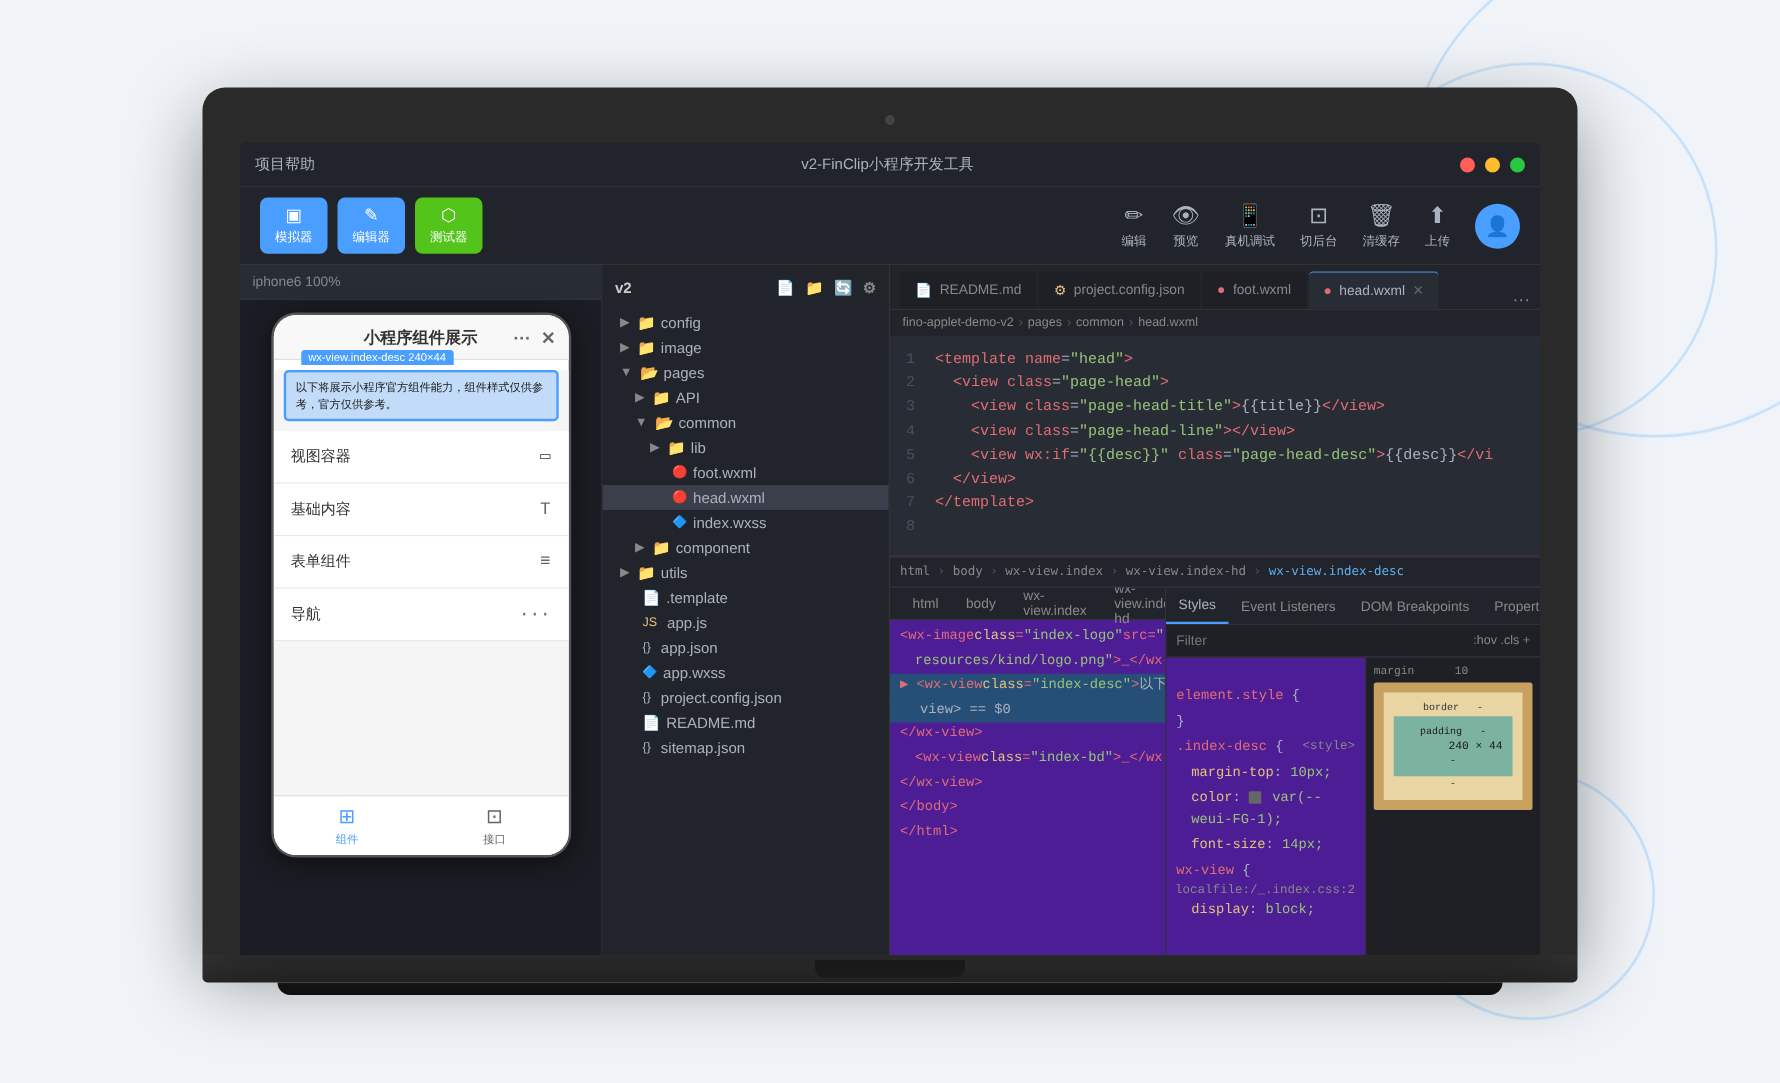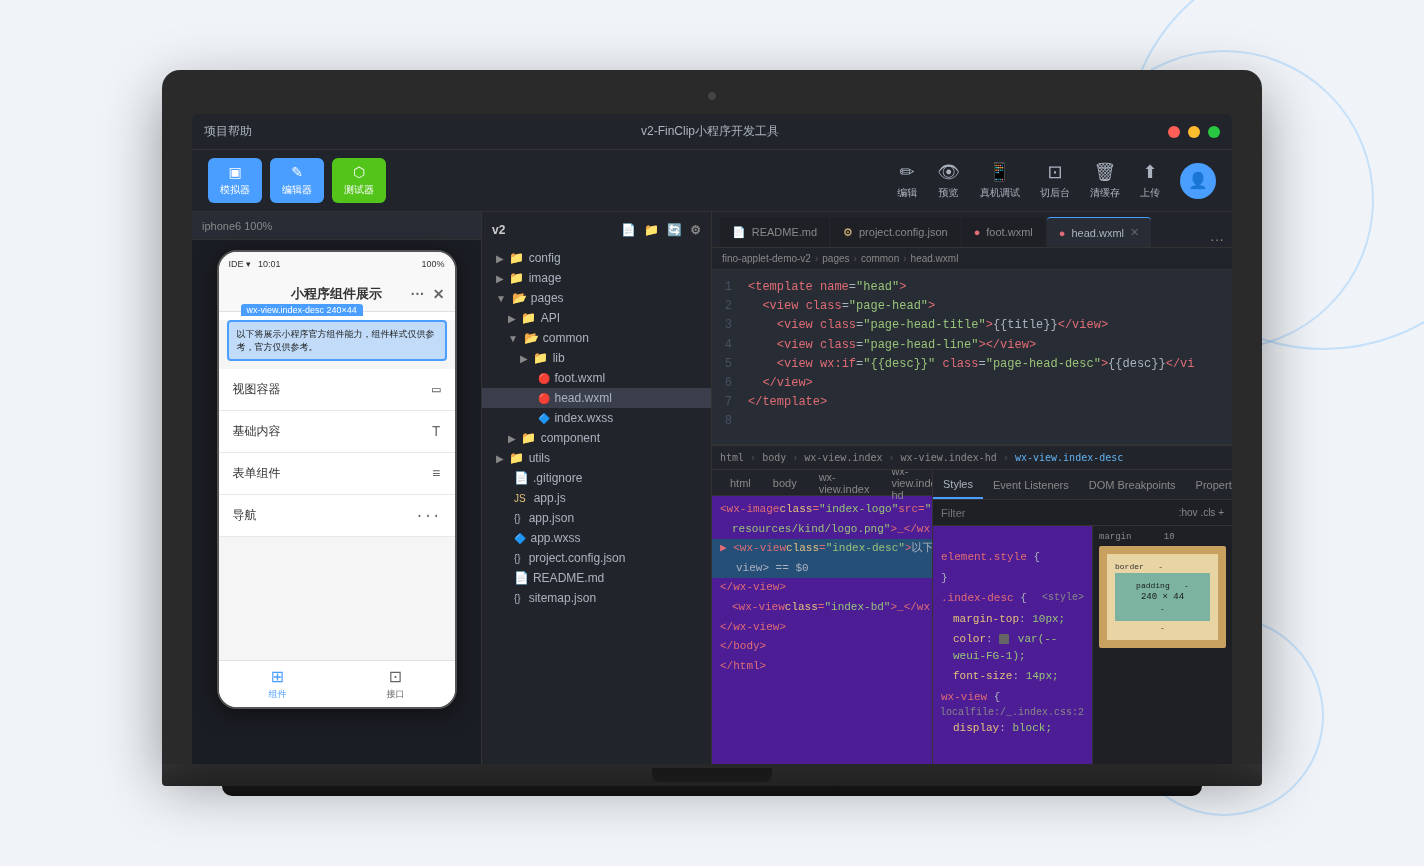--- a/index.html
+++ b/index.html
@@ -613,21 +613,21 @@
       padding: 8px;
     }
     .box-model-inner {
       background: #7bb3a0;
       padding: 8px;
       text-align: center;
     }
     .box-model-text {
       font-size: 9px;
       color: #1a1a1a;
-      text-align: center;
+      text-align: right;
     }
 
     .bottom-tabs {
       height: 26px;
       background: #21252b;
       display: flex;
       align-items: center;
       padding: 0 8px;
       gap: 2px;
       border-bottom: 1px solid #333;
@@ -735,27 +735,20 @@
 
           <div class="simulator-panel">
             <div class="sim-topbar">
               <span>
                 <span>iphone6</span>&nbsp;<span>100%</span>
               </span>
             </div>
             <div class="sim-device-screen">
               <div class="phone-frame">
 
-                <div class="phone-statusbar">
-                  <span>
-                    <span>IDE</span> ▾ &nbsp;
-                    <span>10:01</span>
-                  </span>
-                  <span>100%</span>
-                </div>
 
                 <div class="phone-appbar">
                   <span>小程序组件展示</span>
                   <div class="phone-appbar-actions">
                     <span>···</span>
                     <span>✕</span>
                   </div>
                 </div>
 
                 <div class="phone-content">
@@ -861,21 +854,21 @@
               <span>component</span>
             </div>
             <div class="tree-item indent-1">
               <span class="chevron">▶</span>
               <span class="folder-icon">📁</span>
               <span>utils</span>
             </div>
             <div class="tree-item indent-1">
               <span style="width:14px;display:inline-block"></span>
               <span>📄</span>
-              <span>.gitignore</span>
+              <span>.template</span>
             </div>
             <div class="tree-item indent-1">
               <span style="width:14px;display:inline-block"></span>
               <span class="file-icon-js">JS</span>
               <span style="margin-left:4px">app.js</span>
             </div>
             <div class="tree-item indent-1">
               <span style="width:14px;display:inline-block"></span>
               <span class="file-icon-json">{}</span>
               <span style="margin-left:4px">app.json</span>
@@ -1083,21 +1076,21 @@
                           <span class="css-source">localfile:/_.index.css:2</span>
                         </div>
                         <div class="css-rule" style="padding-left:20px;">
                           <span class="css-prop">display</span><span class="css-brace">: </span><span class="css-val-text">block;</span>
                         </div>
                       </div>
 
                       <div class="box-model">
                         <div class="box-model-label">margin &nbsp;&nbsp;&nbsp;&nbsp; <span>10</span></div>
                         <div class="box-model-visual">
-                          <div style="font-size:8px;color:#333;margin-bottom:2px">border &nbsp; -</div>
+                          <div style="font-size:8px;color:#333;text-align:center;margin-bottom:2px">border &nbsp; -</div>
                           <div class="box-model-inner">
                             <div style="font-size:8px;color:#1a1a1a;text-align:center;margin-bottom:2px">padding &nbsp; -</div>
                             <div class="box-model-text">240 × 44</div>
                             <div style="font-size:8px;color:#1a1a1a;text-align:center;margin-top:2px">-</div>
                           </div>
                           <div style="font-size:8px;color:#333;text-align:center;margin-top:2px">-</div>
                         </div>
                       </div>
                     </div>
                   </div>

